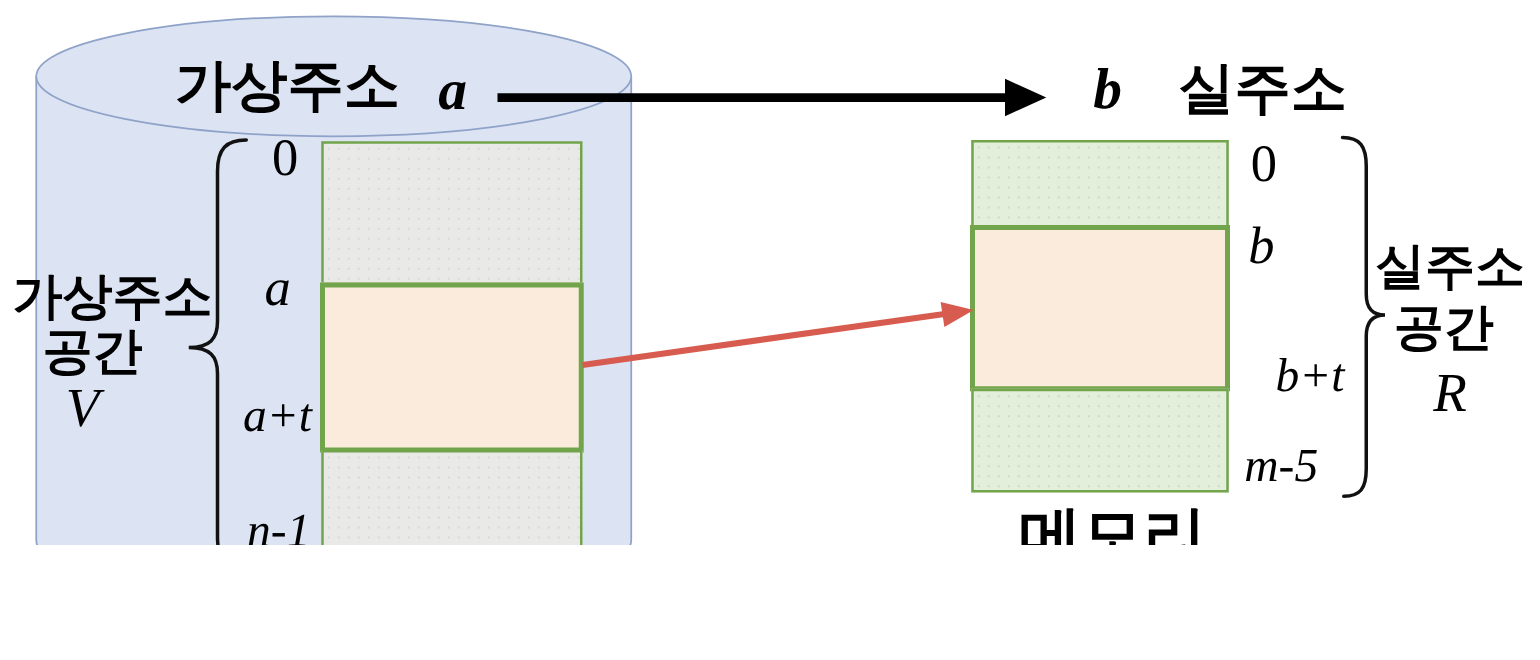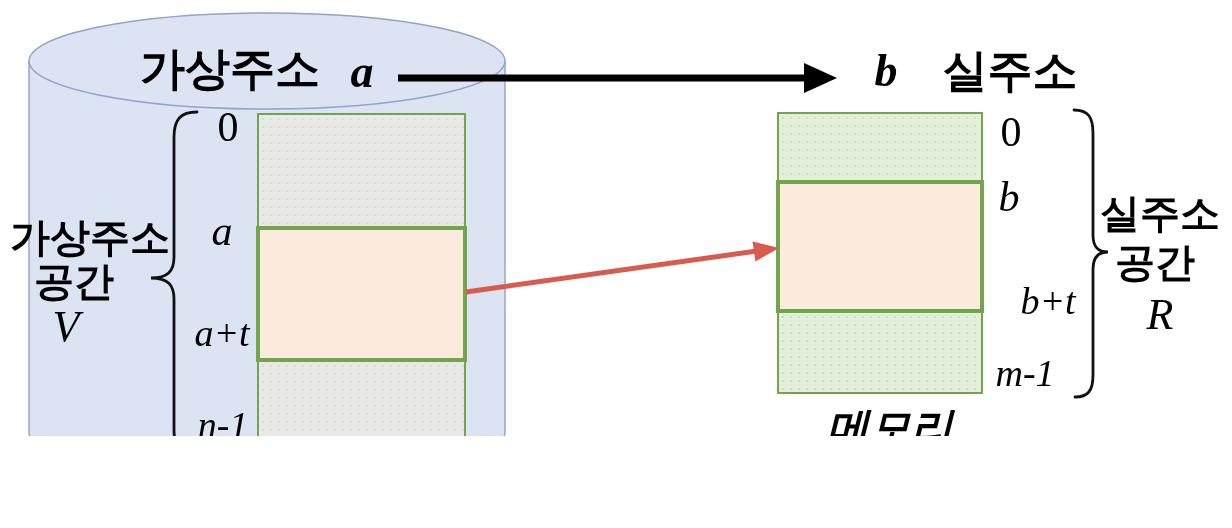--- a/index.html
+++ b/index.html
@@ -90,25 +90,25 @@
   <div class="lbl ko ko-lg" style="left:1010px;top:70px;">실주소</div>
 
   <div class="lbl ser ser-up" style="left:228px;top:127px;">0</div>
   <div class="lbl ser" style="left:222px;top:231px;">a</div>
   <div class="lbl ser ser-sm" style="left:222px;top:333px;">a+t</div>
   <div class="lbl ser ser-sm" style="left:223px;top:425px;text-align:right;">n-1</div>
 
   <div class="lbl ser ser-up" style="left:1011px;top:132px;">0</div>
   <div class="lbl ser" style="left:1009px;top:197px;">b</div>
   <div class="lbl ser ser-sm" style="left:1048px;top:301px;">b+t</div>
-  <div class="lbl ser ser-sm" style="left:1025px;top:373px;">m-1</div>
+  <div class="lbl ser ser-sm" style="left:1025px;top:373px;">m-5</div>
 
   <div class="lbl ko ko-md" style="left:90px;top:237px;">가상주소</div>
   <div class="lbl ko ko-md" style="left:74px;top:281px;">공간</div>
   <div class="lbl ser sym" style="left:66px;top:327px;">V</div>
 
   <div class="lbl ko ko-md" style="left:1160px;top:213px;">실주소</div>
   <div class="lbl ko ko-md" style="left:1155px;top:262px;">공간</div>
   <div class="lbl ser sym" style="left:1160px;top:315px;">R</div>
 
-  <div class="lbl ko ko-md" style="left:890px;top:428px;font-size:42px;font-style:italic;">메모리</div>
+  <div class="lbl ko ko-md" style="left:890px;top:428px;font-size:50px;">메모리</div>
 
 </div>
 
 </body></html>

